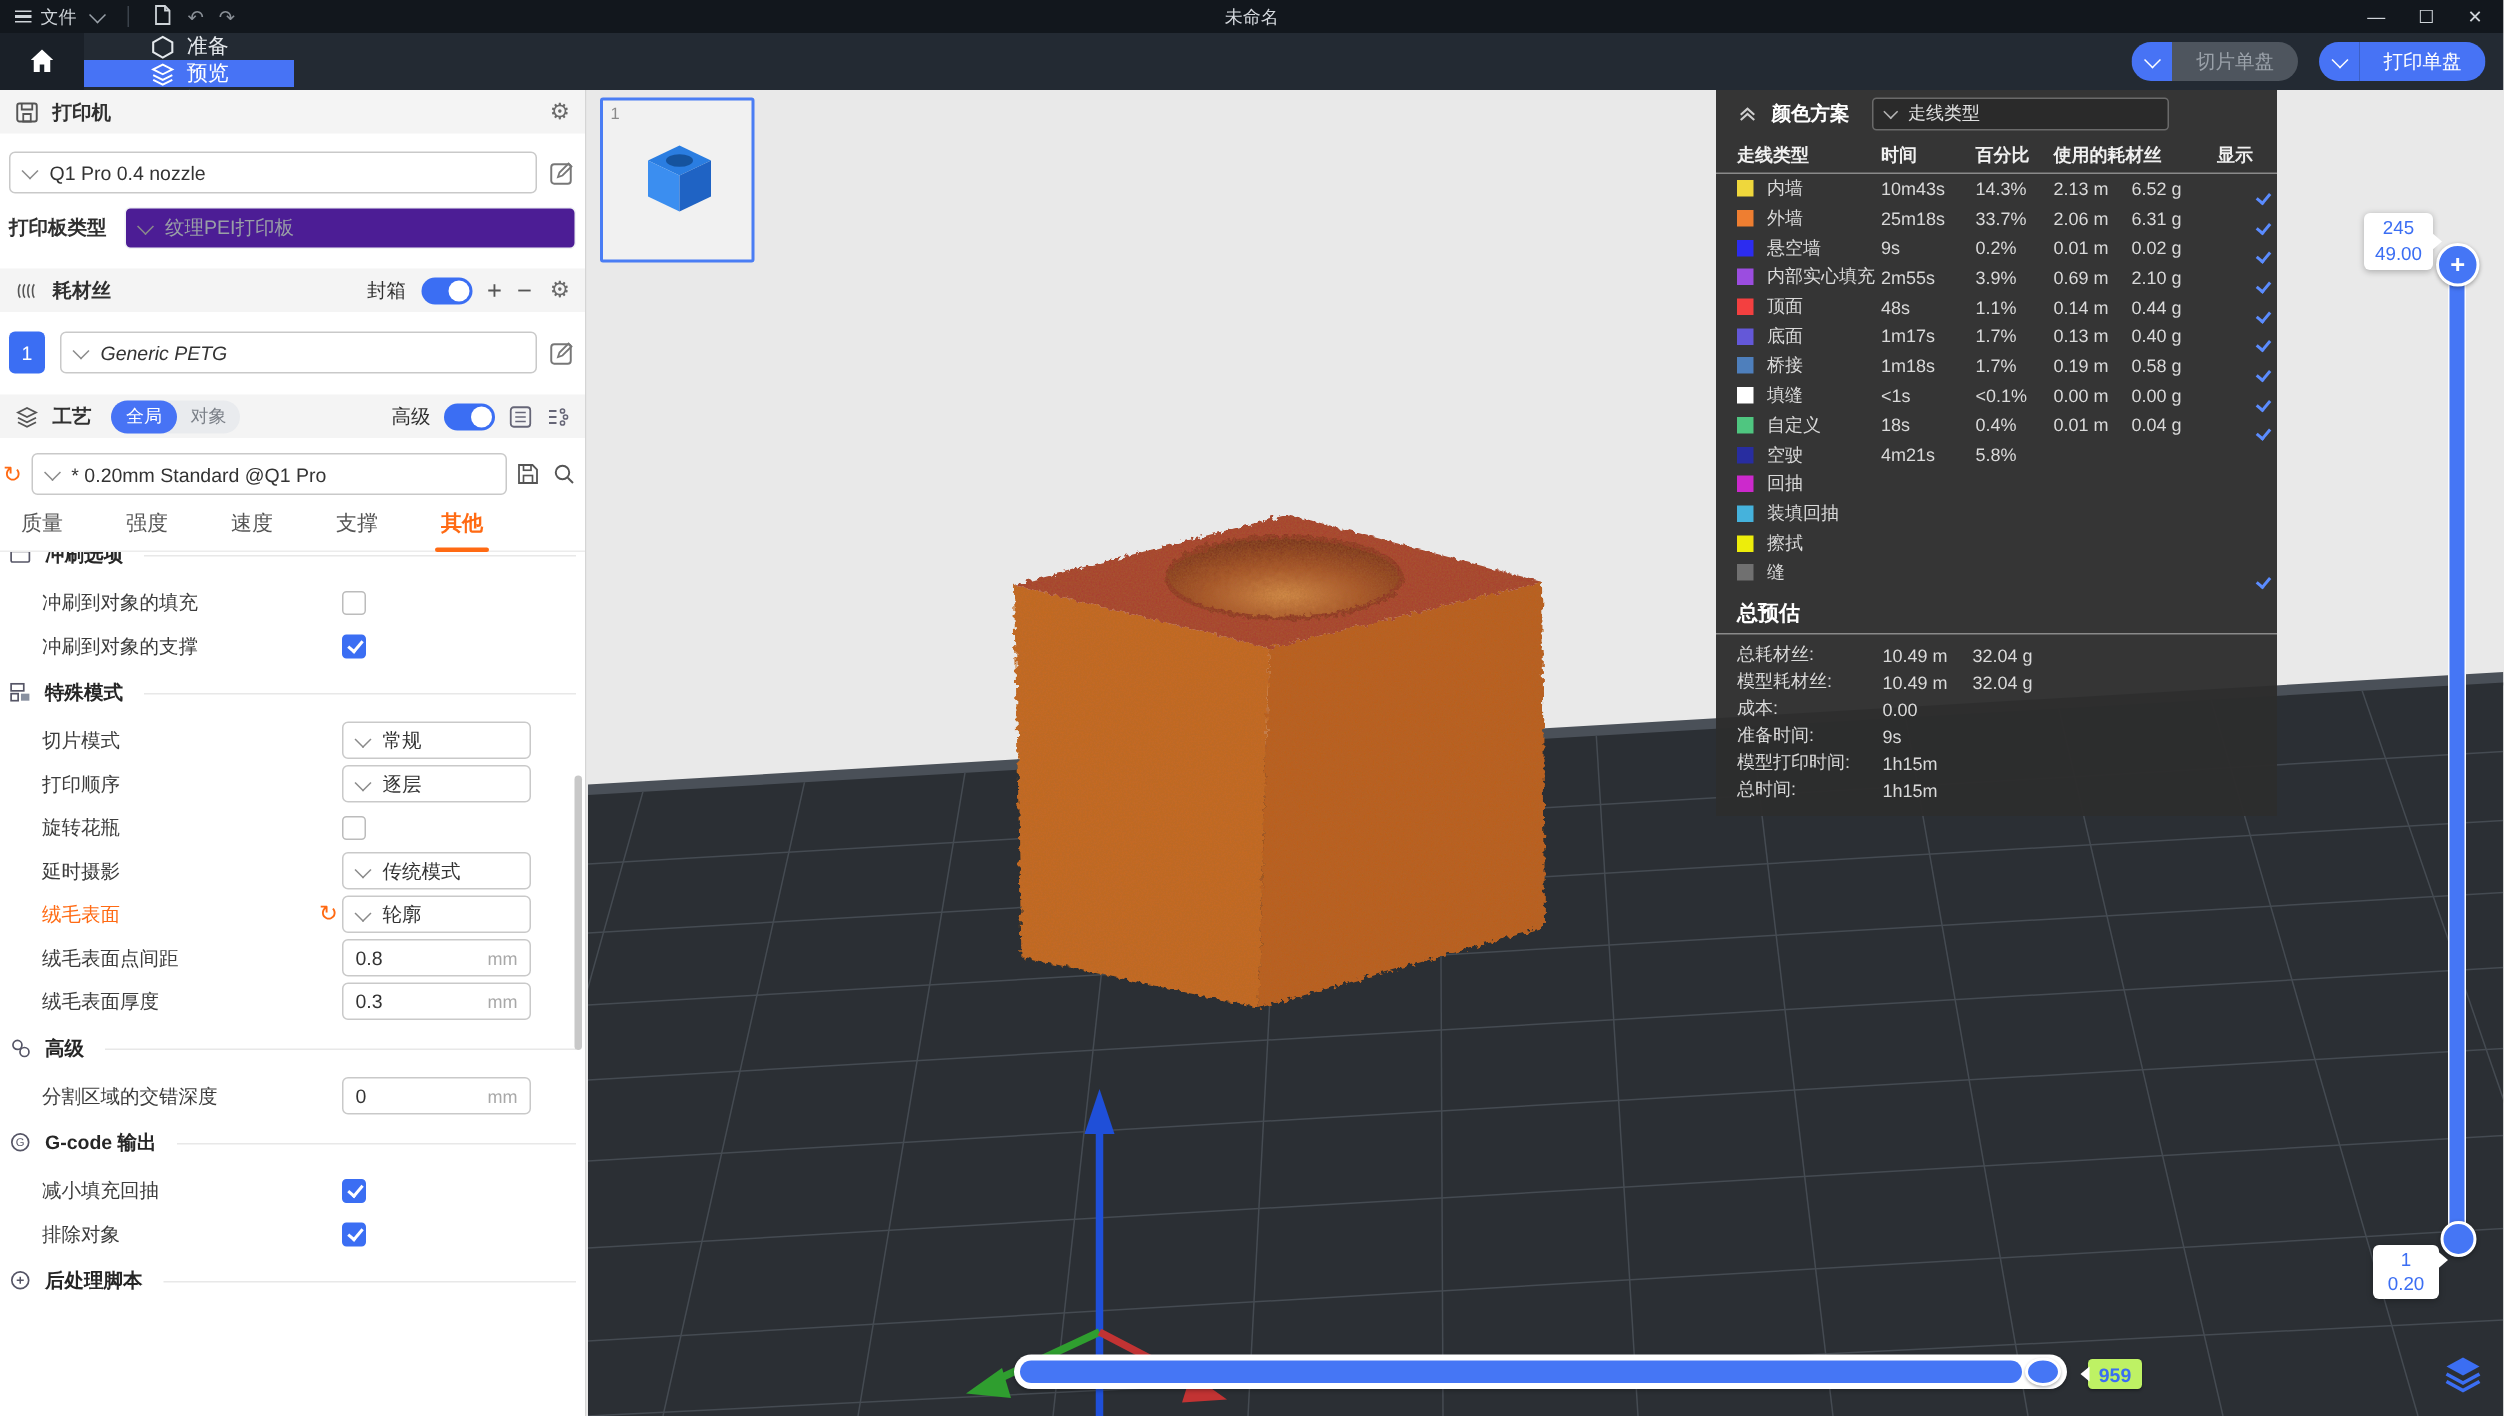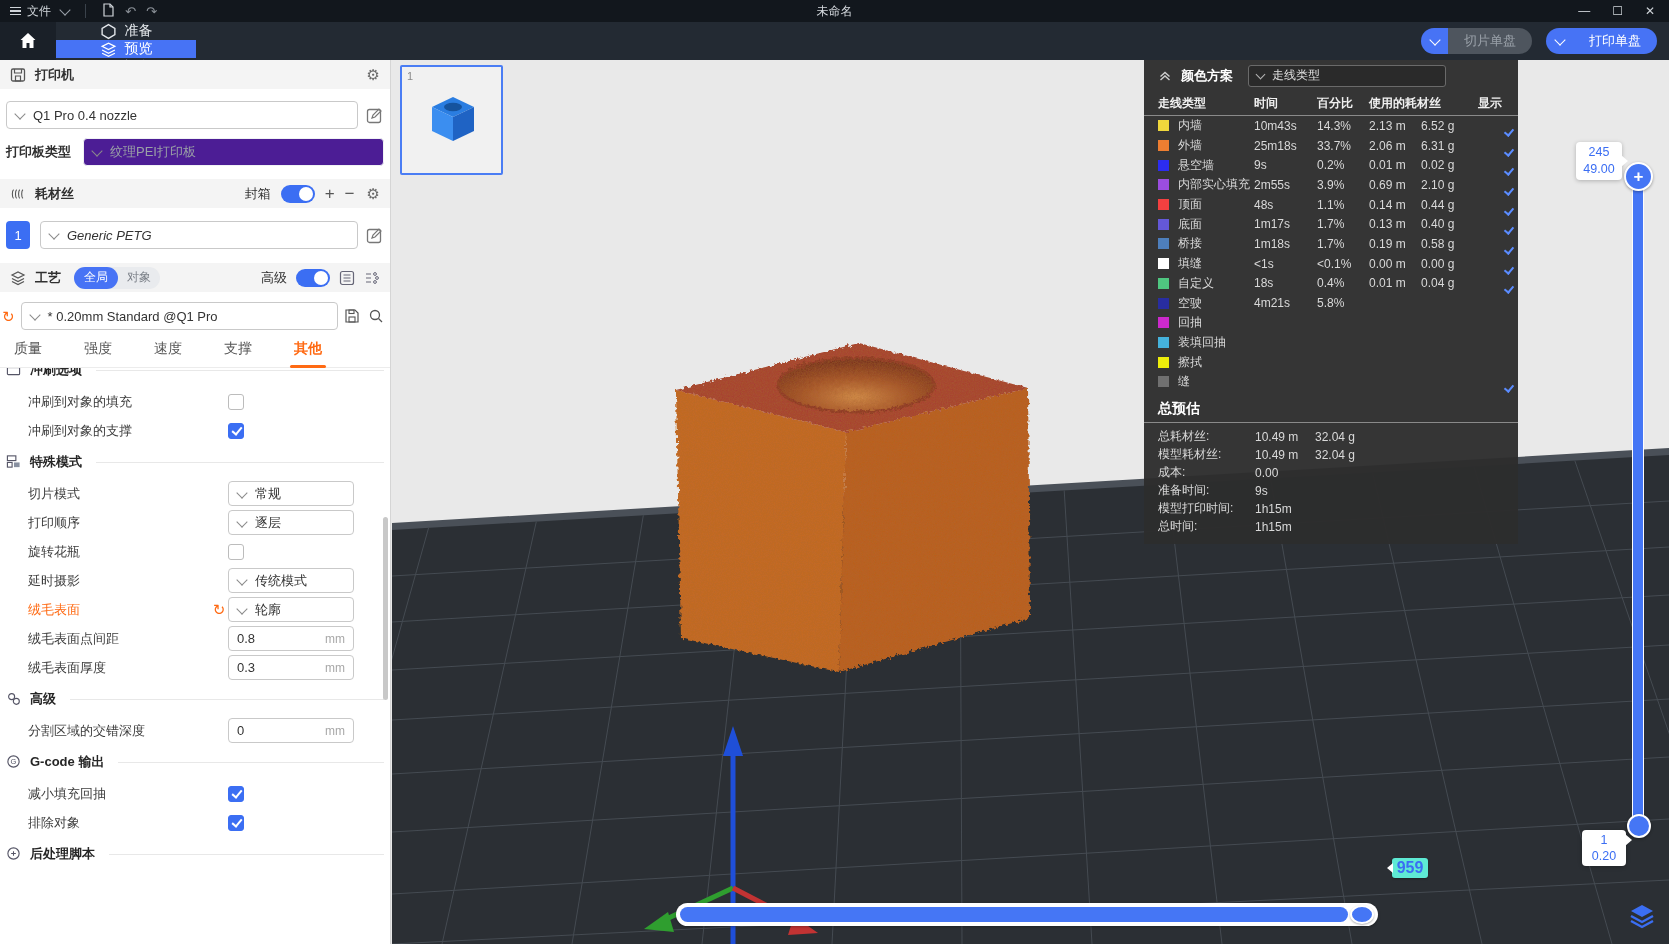--- a/index.html
+++ b/index.html
@@ -105,21 +105,21 @@
   .vhandle.top{left:1624px;top:162px;width:29px;height:29px;color:#fff;display:flex;align-items:center;justify-content:center;font-size:17px;font-weight:bold;line-height:1;}
   .vhandle.bot{left:1627px;top:814px;width:24px;height:24px;}
   .tip{position:absolute;background:#fff;border-radius:4px;box-shadow:0 1px 4px rgba(0,0,0,.25);color:#3B6EF3;text-align:center;font-size:12.5px;}
   .tip.top{left:1576px;top:142px;width:46px;padding:2px 0;line-height:17px;}
   .tip.top::after{content:"";position:absolute;right:-6px;top:13px;border:6px solid transparent;border-right:none;border-left:7px solid #fff;}
   .tip.bot{left:1582px;top:830px;width:44px;padding:2px 0;line-height:16px;}
   .tip.bot::after{content:"";position:absolute;right:-6px;top:4px;border:6px solid transparent;border-right:none;border-left:7px solid #fff;}
   .hslider{position:absolute;left:676px;top:903px;width:702px;height:23px;background:#fff;border-radius:12px;box-shadow:0 1px 3px rgba(0,0,0,.3);}
   .hfill{position:absolute;left:4px;top:4px;height:15px;width:668px;background:#4576F5;border-radius:8px;}
   .hhandle{position:absolute;left:1350px;top:905px;width:24px;height:19px;border-radius:50%;background:#4576F5;border:2.5px solid #fff;box-sizing:border-box;box-shadow:0 1px 2px rgba(0,0,0,.3);}
-  .hval{position:absolute;left:1392px;top:858px;width:36px;height:20px;background:#5eead4;border-radius:3px;color:#3B6EF3;font-size:16px;font-weight:bold;display:flex;align-items:center;justify-content:center;box-shadow:0 1px 2px rgba(0,0,0,.3);}
+  .hval{position:absolute;left:1392px;top:906px;width:36px;height:20px;background:#bef264;border-radius:3px;color:#3B6EF3;font-size:13px;font-weight:bold;display:flex;align-items:center;justify-content:center;box-shadow:0 1px 2px rgba(0,0,0,.3);}
   .hval::before{content:"";position:absolute;left:-5px;top:5px;border:5px solid transparent;border-left:none;border-right:6px solid #fff;}
   .layers-btn{position:absolute;left:1628px;top:901px;width:28px;height:28px;display:flex;}
 </style>
 </head>
 <body>
 
 <div class="titlebar">
   <div class="tb-left">
     <span style="display:flex;align-items:center;gap:6px;">
       <span class="burger">

